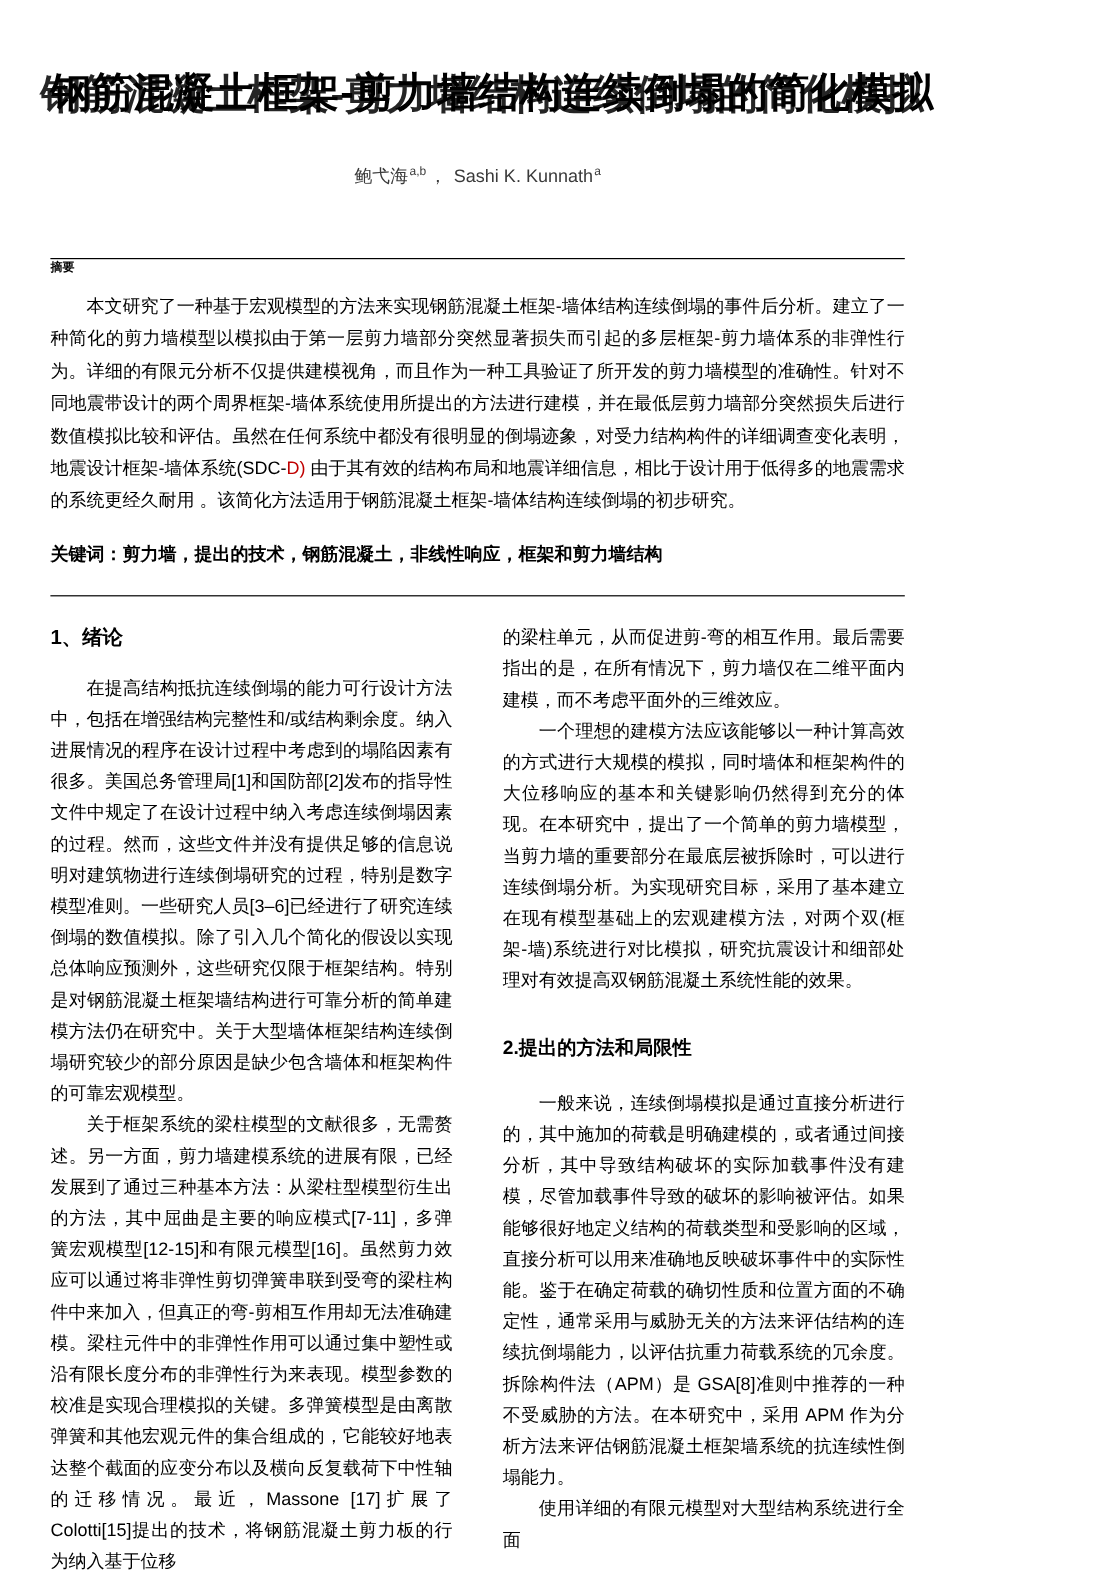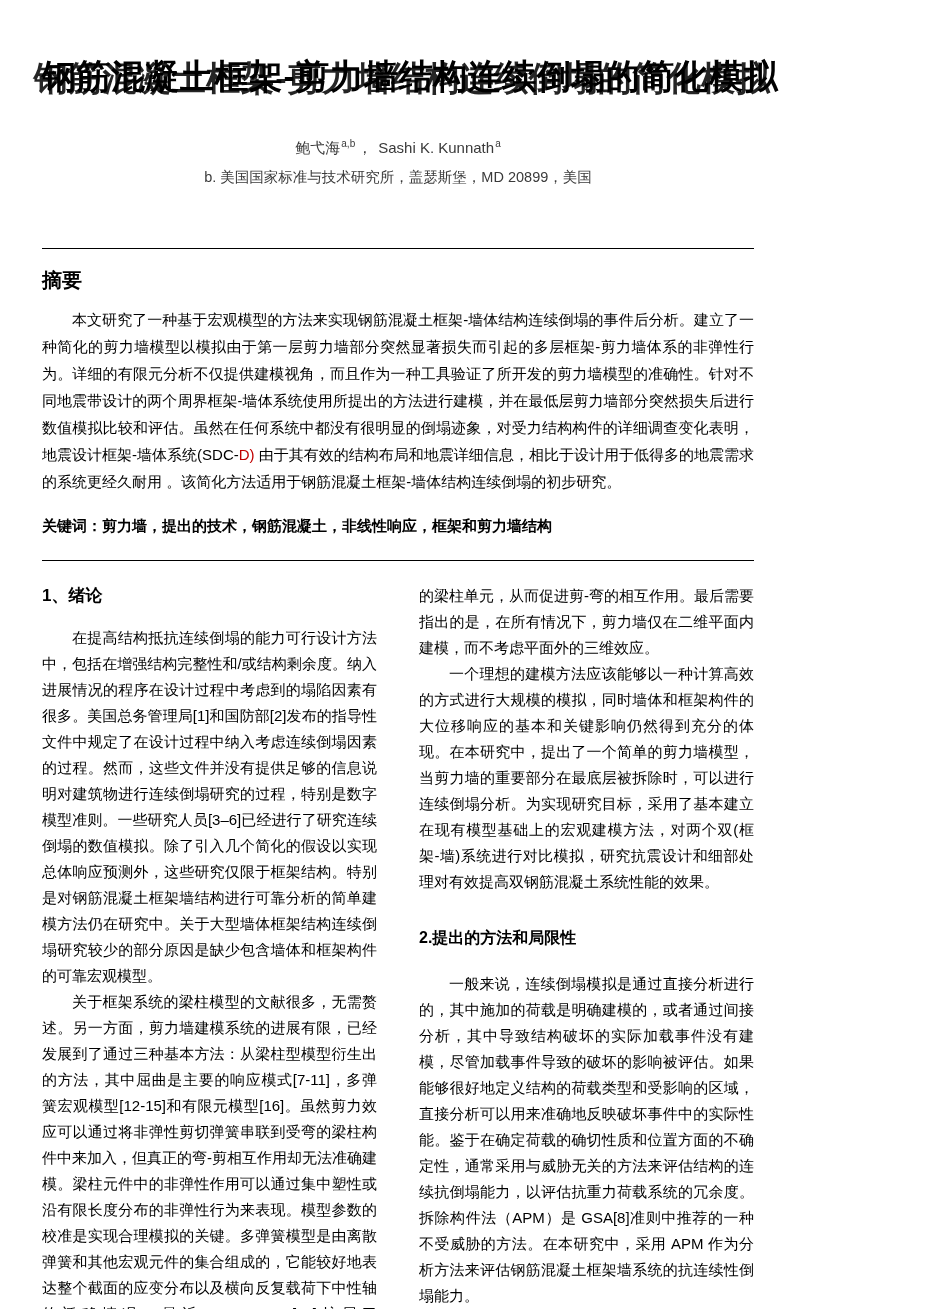--- a/index.html
+++ b/index.html
@@ -58,22 +58,21 @@
   .rule {
     border: none;
     border-top: 1.5px solid #000;
     margin: 0;
   }
   .rule-1 { margin-top: 58px; }
   .rule-2 { margin-top: 24px; }
 
   .abstract-heading {
     font-weight: 700;
-    font-size: 20px;
-    margin-top: 18px;
+    font-size: 10px;
     font-family: Liberation Mono, monospace;
   }
   .abstract-text {
     margin: 12px 0 0 0;
     font-size: 15px;
     line-height: 27px;
     text-align: justify;
     text-indent: 2em;
   }
   .hl { color: #c00000; }
@@ -116,21 +115,20 @@
   <div class="title-wrap">
     <span class="title-layer title-ghost" aria-hidden="true">钢筋混凝土框架-剪力墙结构连续倒塌的简化模拟</span>
     <span class="title-layer title-base">钢筋混凝土框架-剪力墙结构连续倒塌的简化模拟</span>
   </div>
 
   <div class="authors">
     <span>鲍弋海</span><sup>a,b</sup><span class="sep">，</span><span>Sashi K. Kunnath</span><sup>a</sup>
   </div>
 
   <div class="affiliations">
-    <div class="affiliation">b. 美国国家标准与技术研究所，盖瑟斯堡，MD 20899，美国</div>
   </div>
 
   <hr class="rule rule-1">
 
   <div class="abstract-heading">摘要</div>
 
   <p class="abstract-text"><span>本文研究了一种基于宏观模型的方法来实现钢筋混凝土框架-墙体结构连续倒塌的事件后分析。建立了一种简化的剪力墙模型以模拟由于第一层剪力墙部分突然显著损失而引起的多层框架-剪力墙体系的非弹性行为。详细的有限元分析不仅提供建模视角，而且作为一种工具验证了所开发的剪力墙模型的准确性。针对不同地震带设计的两个周界框架-墙体系统使用所提出的方法进行建模，并在最低层剪力墙部分突然损失后进行数值模拟比较和评估。虽然在任何系统中都没有很明显的倒塌迹象，对受力结构构件的详细调查变化表明，地震设计框架-墙体系统(SDC-</span><span class="hl">D)</span><span> 由于其有效的结构布局和地震详细信息，相比于设计用于低得多的地震需求的系统更经久耐用 。该简化方法适用于钢筋混凝土框架-墙体结构连续倒塌的初步研究。</span></p>
 
   <div class="keywords">关键词：剪力墙，提出的技术，钢筋混凝土，非线性响应，框架和剪力墙结构</div>
 

